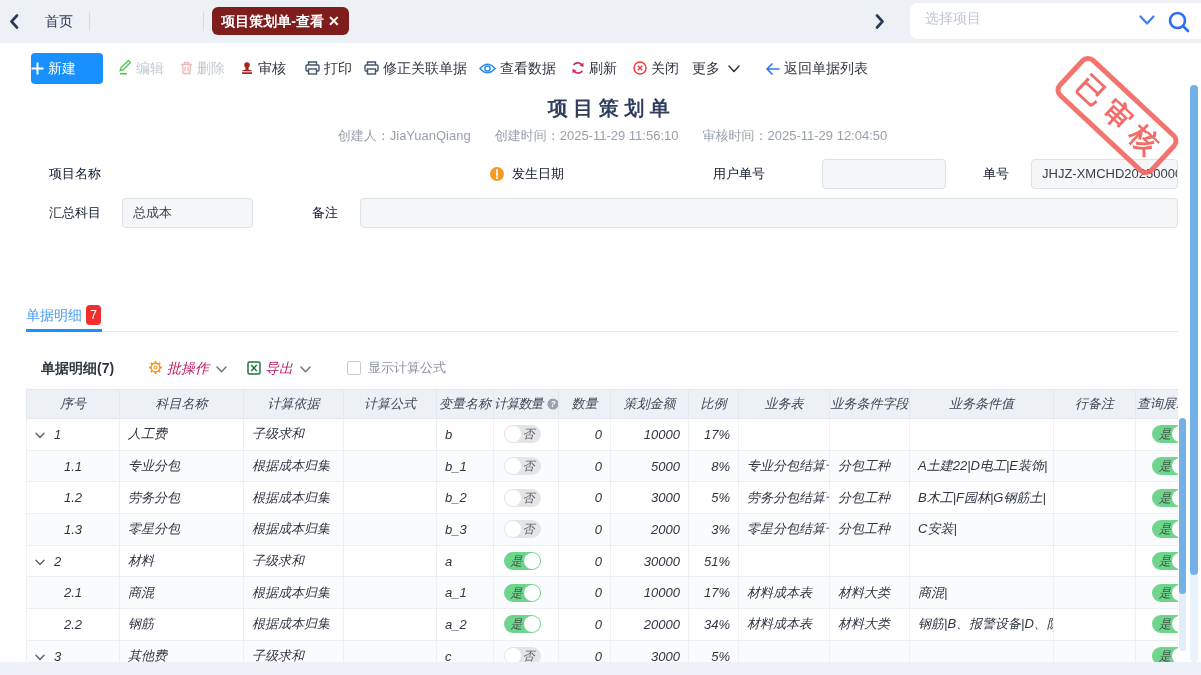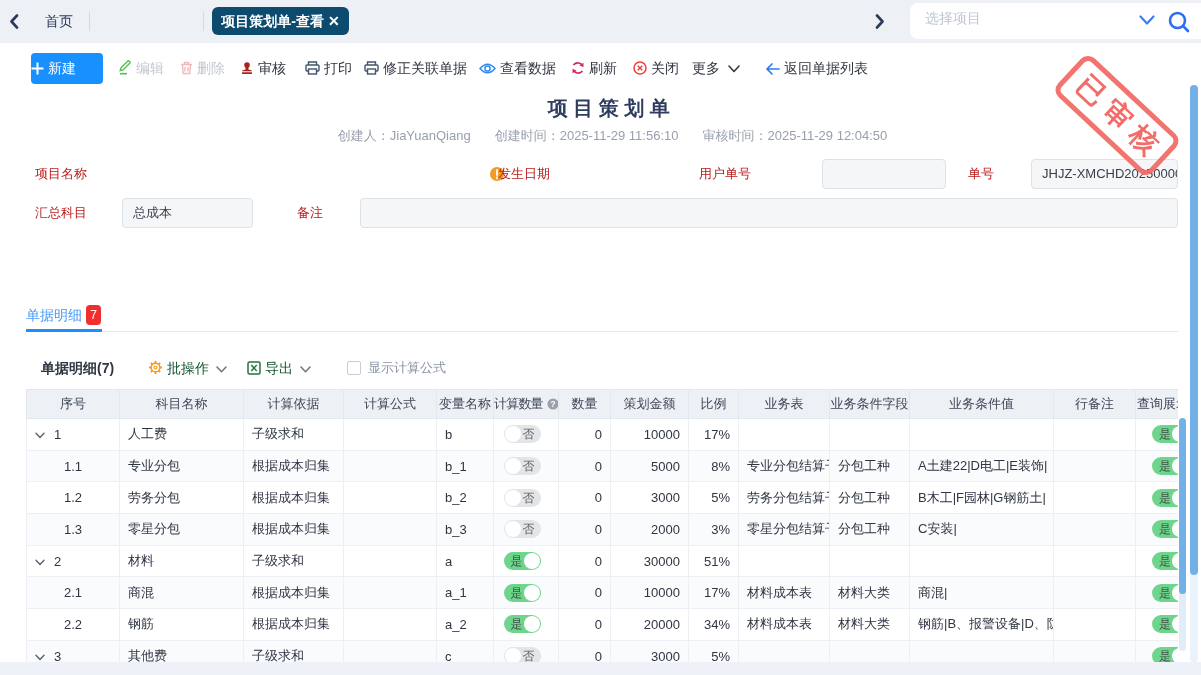--- a/index.html
+++ b/index.html
@@ -4,67 +4,67 @@
 <style>
 * { margin:0; padding:0; box-sizing:border-box; }
 html,body { width:1201px; height:675px; overflow:hidden; }
 body { font-family:"Liberation Sans",sans-serif; background:#fff; }
 #app { position:relative; width:1201px; height:675px; overflow:hidden; background:#fff; }
 .abs { position:absolute; }
 
 
 #topbar { position:absolute; left:0; top:0; width:1201px; height:43px; background:#edf0f5; }
 .tbtext { position:absolute; top:0; height:43px; line-height:43px; font-size:14px; color:#2b3a55; }
-#tab-active { position:absolute; left:212px; top:7px; width:137px; height:28px; background:#0c4a6e; border-radius:6px; color:#fff; font-size:14px; font-weight:bold; line-height:28px; text-align:center; }
+#tab-active { position:absolute; left:212px; top:7px; width:137px; height:28px; background:#7f1d1d; border-radius:6px; color:#fff; font-size:14px; font-weight:bold; line-height:28px; text-align:center; }
 .sep { position:absolute; top:12px; width:1px; height:19px; background:#d4d9e2; }
 #selbox { position:absolute; left:910px; top:3px; width:291px; height:36px; background:#fff; border-radius:8px 0 0 8px; }
 #selph { position:absolute; left:925px; top:0; height:36px; line-height:36px; font-size:14px; color:#bfc6d1; }
 
 
 #btn-new { position:absolute; left:31px; top:53px; width:72px; height:31px; background:#1890ff; border-radius:4px; color:#fff; font-size:14px; text-align:left; line-height:31px; }
 .tool { position:absolute; top:53px; height:31px; line-height:31px; font-size:14px; color:#303540; white-space:nowrap; }
 .tool.dis { color:#c2c7cf; }
 .tico { display:inline-block; vertical-align:-2px; margin-right:4px; }
 
 
 #title { position:absolute; left:11px; top:95px; width:1201px; text-align:center; font-size:20px; font-weight:bold; color:#2e3c5e; letter-spacing:5.5px; }
 #meta { position:absolute; left:12px; top:127px; width:1201px; text-align:center; font-size:13px; color:#98a0ac; }
 #meta span { margin:0 12px; }
 
 
 #stamp { position:absolute; z-index:6; left:1052px; top:89px; width:130px; height:53px; border:5px solid #f26a65; border-radius:10px; transform:rotate(43deg); color:#f2625e; font-size:28px; font-weight:bold; text-align:center; line-height:42px; letter-spacing:8px; text-indent:8px; opacity:.93; white-space:nowrap; }
 
 
-.flabel { position:absolute; height:30px; line-height:30px; font-size:13px; color:#b91c1c; text-align:left; }
+.flabel { position:absolute; height:30px; line-height:30px; font-size:13px; color:#0f172a; text-align:center; }
 .finput { position:absolute; height:30px; line-height:28px; background:#f5f6f8; border:1px solid #dde1e8; border-radius:4px; font-size:13px; color:#38404e; padding:0 10px; overflow:hidden; white-space:nowrap; }
 
 
 #attach { position:absolute; left:26px; top:254px; width:1152px; height:32px; background:#f4f6fa; border:1px solid #e8ebf1; border-radius:4px; }
 #attach .bar { position:absolute; left:22px; top:6px; width:5px; height:13px; background:#f5a83c; border-radius:3px; }
 #attach .txt { position:absolute; left:35px; top:0; height:30px; line-height:30px; font-size:14px; color:#33415c; }
 #attach .badge { position:absolute; left:68px; top:5px; min-width:16px; height:20px; background:#f12d2d; border-radius:4px; color:#fff; font-size:12px; text-align:center; line-height:20px; padding:0 4px; }
 #attach .exp { position:absolute; right:34px; top:0; height:30px; line-height:30px; font-size:13px; color:#333a46; }
 #attach .tri { position:absolute; right:16px; top:10px; width:0; height:0; border-left:7px solid #222; border-top:5px solid transparent; border-bottom:5px solid transparent; }
 
 
 #dtab { position:absolute; left:26px; top:305px; font-size:14px; color:#4a9af5; }
 #dtab .badge { display:inline-block; min-width:15px; height:20px; background:#f12d2d; border-radius:4px; color:#fff; font-size:12px; text-align:center; line-height:20px; padding:0 3px; margin-left:4px; vertical-align:1px; }
 #dtabline { position:absolute; left:26px; top:329px; width:76px; height:3px; background:#1890ff; }
 #dtabgray { position:absolute; left:26px; top:331px; width:1152px; height:1px; background:#e4e7ed; }
 
 
 #ttb { position:absolute; left:26px; top:355px; width:1152px; height:26px; }
 #ttb .name { position:absolute; left:15px; top:0; font-size:14px; font-weight:bold; color:#2e3542; line-height:26px; }
-.ttb-item { position:absolute; top:0; line-height:26px; font-size:14px; color:#14532d; white-space:nowrap; }
+.ttb-item { position:absolute; top:0; line-height:26px; font-size:14px; color:#be185d; white-space:nowrap;font-style:italic; }
 #cbx { position:absolute; left:347px; top:361px; width:14px; height:14px; background:#fff; border:1px solid #c6ccd6; border-radius:2px; }
 #cbxlabel { position:absolute; left:368px; top:355px; line-height:26px; font-size:13px; color:#8b93a1; }
 
 
 #tblwrap { position:absolute; left:26px; top:389px; width:1152px; height:273px; overflow:hidden; }
-table { border-collapse:collapse; table-layout:fixed; width:1170px; }
+table { border-collapse:collapse; table-layout:fixed; width:1170px;font-style:italic; }
 th { background:#edf0f5; font-size:13px; font-weight:normal; color:#3f4757; height:29px; border:1px solid #e3e7ee; text-align:center; padding:0; white-space:nowrap; overflow:hidden; }
 td { font-size:13px; color:#2f3542; height:31.7px; border:1px solid #eceff4; padding:0 8px; white-space:nowrap; overflow:hidden; }
 tr.alt td { background:#fafbfd; }
 td.num { text-align:right; }
 td.ctr { text-align:center; }
 .chev { display:inline-block; margin-right:9px; }
 .tog { display:inline-block; position:relative; width:37px; height:18px; border-radius:9px; vertical-align:-4px; margin-right:8px; }
 .tog.off { background:#e4e5e7; }
 .tog.off .knob { position:absolute; left:1px; top:1px; width:16px; height:16px; border-radius:50%; background:#fff; }
 .tog.off .t { position:absolute; right:6px; top:2px; font-size:12px; line-height:14px; color:#5f646e; }

